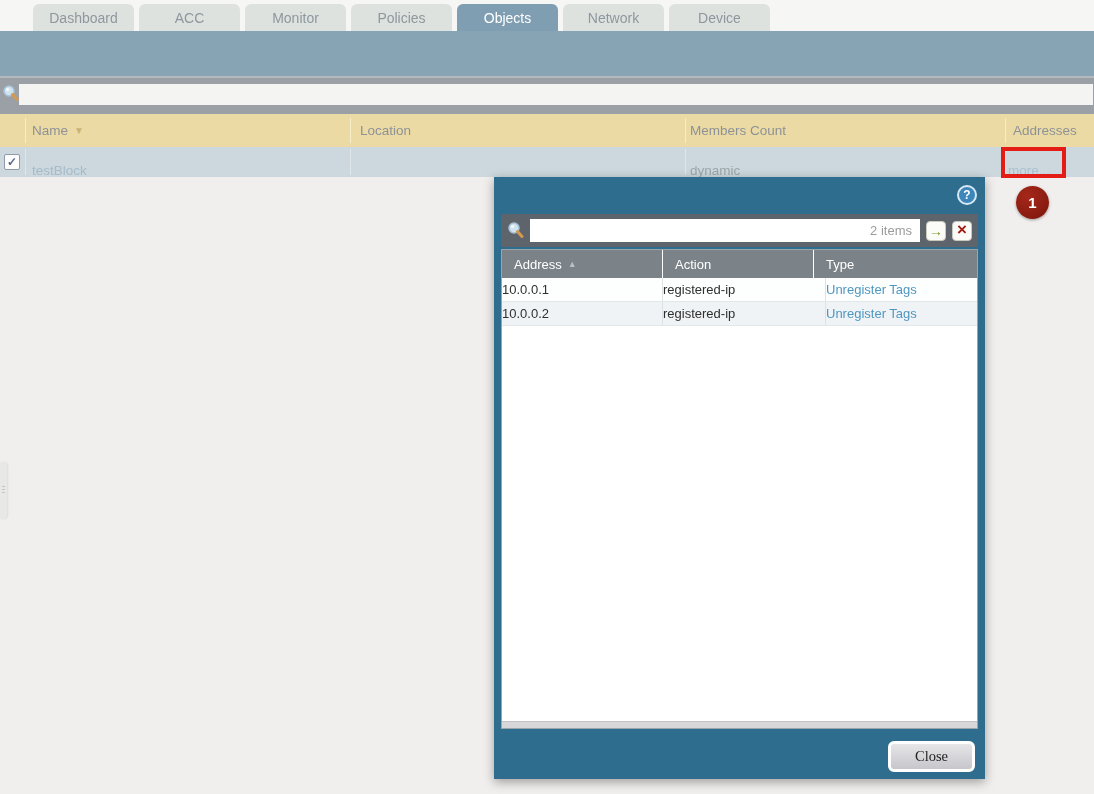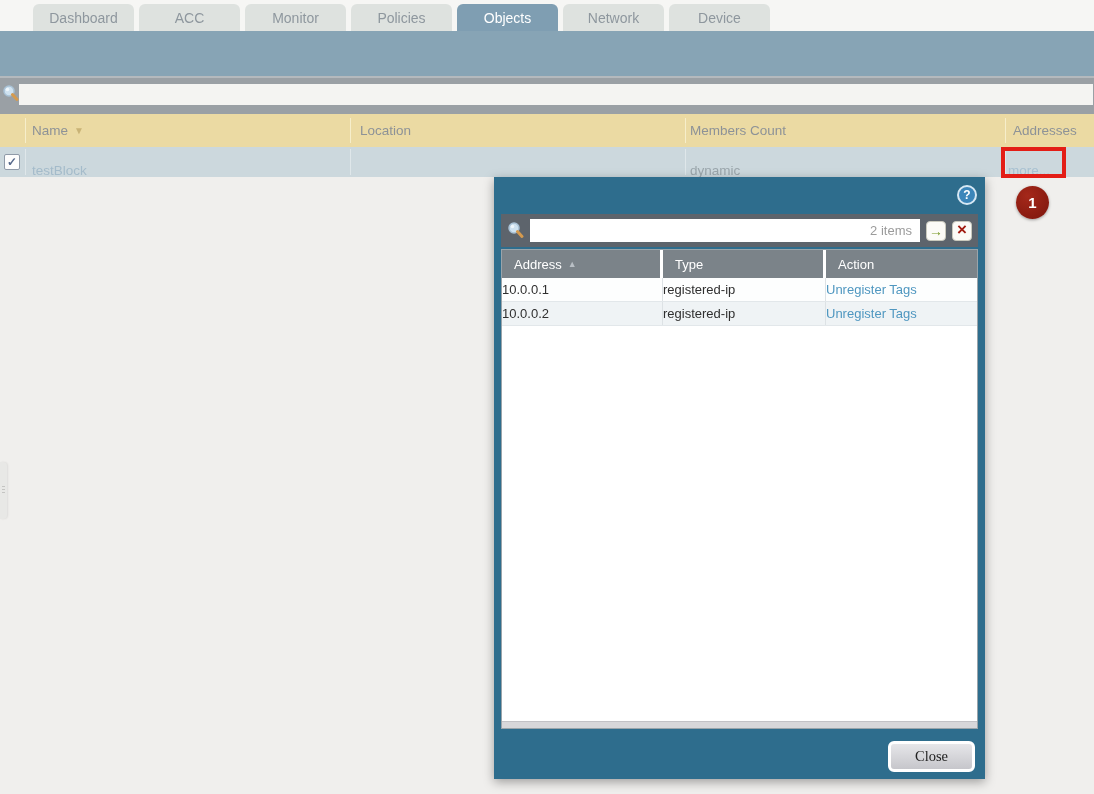--- a/index.html
+++ b/index.html
@@ -68,21 +68,21 @@
                 padding:0 6px; font-size:13px; font-family:"Liberation Sans", sans-serif; }
   .dlg-count { color:#9b9b9b; font-size:13px; padding-right:8px; white-space:nowrap; }
   .sq-btn { width:20px; height:20px; background:#fbfbf7; border:1px solid #c9c9bd; border-radius:4px;
             display:flex; align-items:center; justify-content:center; cursor:pointer; }
   .arrow-glyph { color:#7a9a28; font-size:14px; font-weight:bold; line-height:1; }
   .clear-glyph { color:#a11c12; font-size:17px; font-weight:bold; line-height:1; margin-top:-2px; }
 
   .dlg-tablebox { position:absolute; left:7px; top:72px; width:477px; height:480px; background:#ffffff;
                   border:1px solid #9aa4aa; overflow:hidden; }
   .dlg-thead { display:flex; height:28px; background:#7b8389; color:#ffffff; font-size:13px; }
-  .dlg-th { display:flex; align-items:center; padding-left:12px; border-right:3px solid #ffffff; }
+  .dlg-th { display:flex; align-items:center; padding-left:12px; border-right:1px solid #ffffff; }
   .dlg-th:last-child { border-right:none; }
   .col-0 { width:161px; } .col-1 { width:163px; } .col-2 { flex:1; }
   .sort-asc { color:#b9bfc5; font-size:9px; margin-left:6px; }
   .dlg-row { display:flex; height:24px; font-size:13px; color:#2f2f2f;
              border-bottom:1px solid #e2e7ea; background:#fdfefe; }
   .dlg-row.alt { background:#eff3f5; }
   .dlg-td { display:flex; align-items:center; padding-left:0; border-right:1px solid #dde2e5;
             overflow:hidden; white-space:nowrap; }
   .dlg-td:last-child { border-right:none; }
   .action-link { color:#4f97c0; cursor:pointer; }
@@ -172,22 +172,22 @@
         <span class="clear-glyph">×</span>
       </div>
     </div>
 
     <div class="dlg-tablebox">
       <div class="dlg-thead">
         <div class="dlg-th col-0">
           <span>Address</span>
           <span class="sort-asc">▲</span>
         </div>
+        <div class="dlg-th col-2">Action</div>
         <div class="dlg-th col-1">Type</div>
-        <div class="dlg-th col-2">Action</div>
       </div>
       <div class="dlg-row">
         <div class="dlg-td col-0">10.0.0.1</div>
         <div class="dlg-td col-1">registered-ip</div>
         <div class="dlg-td col-2">
           <span class="action-link">Unregister Tags</span>
         </div>
       </div>
       <div class="dlg-row alt">
         <div class="dlg-td col-0">10.0.0.2</div>

